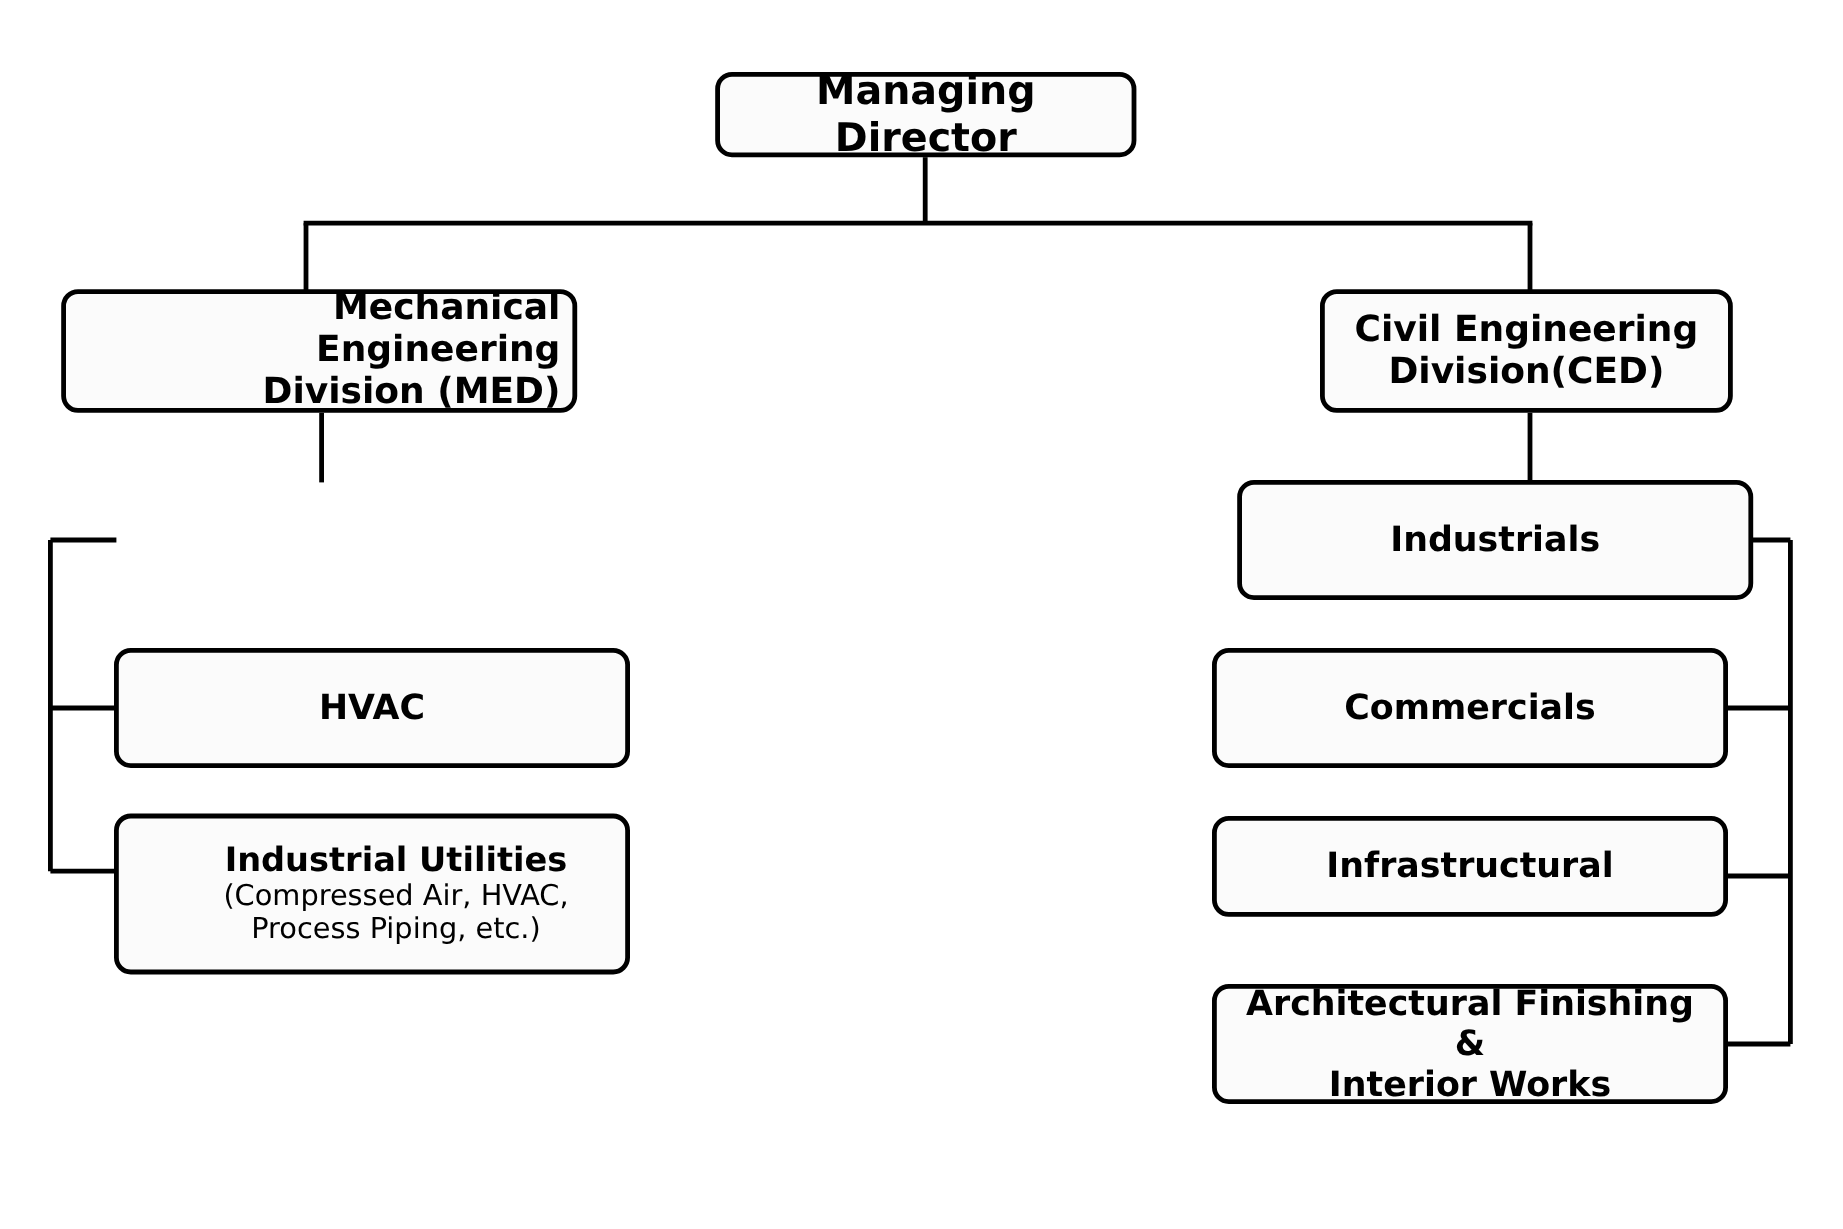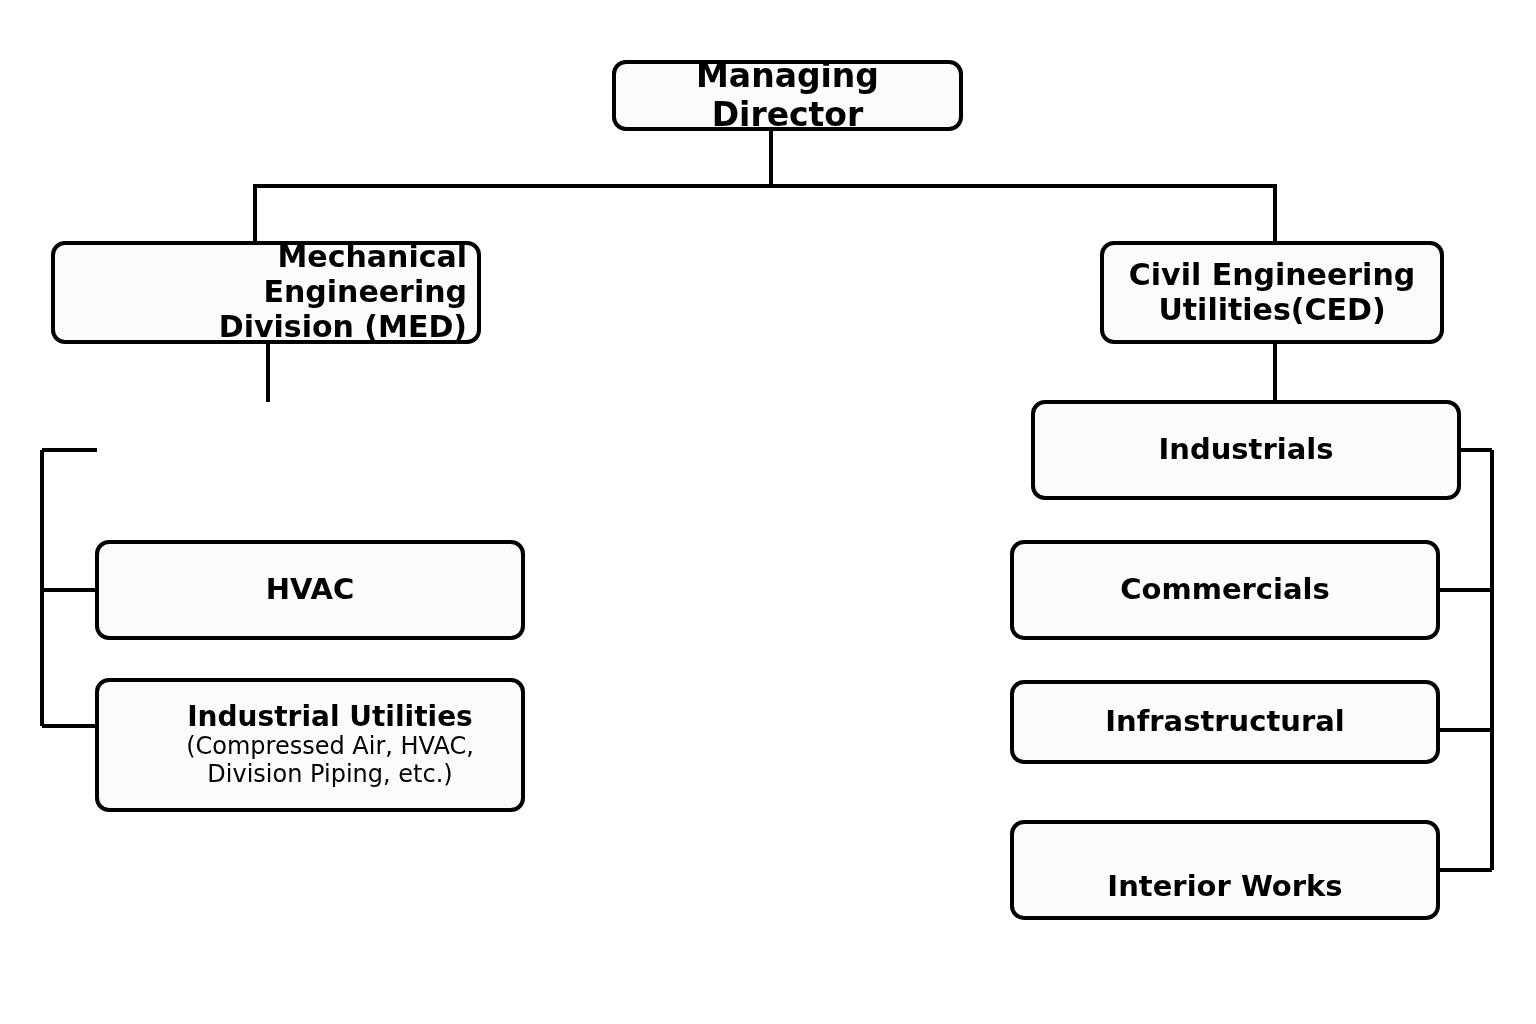--- a/index.html
+++ b/index.html
@@ -79,63 +79,63 @@
       <line x1="1275" y1="344" x2="1275" y2="402"></line>
 
       <line x1="1492" y1="450" x2="1492" y2="870"></line>
       <line x1="1438" y1="450" x2="1492" y2="450"></line>
       <line x1="1438" y1="590" x2="1492" y2="590"></line>
       <line x1="1438" y1="730" x2="1492" y2="730"></line>
       <line x1="1438" y1="870" x2="1492" y2="870"></line>
     </g>
   </svg>
 
-  <div class="node t-root" style="left:596px; top:60px; width:351px; height:71px;margin-left:16px;">
+  <div class="node t-root" style="left:596px; top:60px; width:351px; height:71px;">
     <span class="label">Managing Director</span>
   </div>
 
   <div class="node t-div" style="left:51px; top:241px; width:430px; height:103px;text-align:right;">
     <span class="label">
       <span>Mechanical Engineering</span><br>
       <span>Division (MED)</span>
     </span>
   </div>
 
   <div class="node t-div" style="left:1100px; top:241px; width:344px; height:103px;text-align:center;">
     <span class="label">
       <span>Civil Engineering</span><br>
-      <span>Utilities(CED)</span>
+      <span>Division(CED)</span>
     </span>
   </div>
 
 
   <div class="node t-leaf" style="left:95px; top:540px; width:430px; height:100px;">
     <span class="label">HVAC</span>
   </div>
 
   <div class="node t-leaf-l" style="left:95px; top:678px; width:430px; height:134px;">
     <span class="label">
       <span>Industrial Utilities</span>
       <span class="sub">(Compressed Air, HVAC,</span>
-      <span class="sub">Division Piping, etc.)</span>
+      <span class="sub">Process Piping, etc.)</span>
     </span>
   </div>
 
   <div class="node t-leaf" style="left:1010px; top:400px; width:430px; height:100px;margin-left:21px;">
     <span class="label">Industrials</span>
   </div>
 
   <div class="node t-leaf" style="left:1010px; top:540px; width:430px; height:100px;">
     <span class="label">Commercials</span>
   </div>
 
   <div class="node t-leaf" style="left:1010px; top:680px; width:430px; height:84px;">
     <span class="label">Infrastructural</span>
   </div>
 
   <div class="node t-leaf" style="left:1010px; top:820px; width:430px; height:100px;">
     <span class="label">
-      <br>
+      <span>Architectural Finishing &amp;</span><br>
       <span>Interior Works</span>
     </span>
   </div>
 
 </div>
 
 </body></html>

